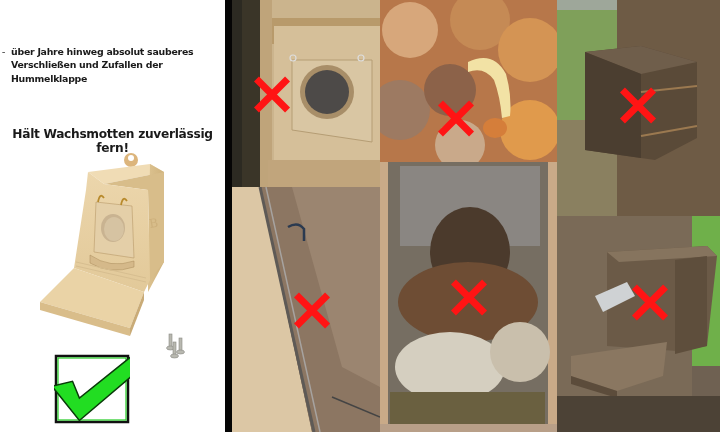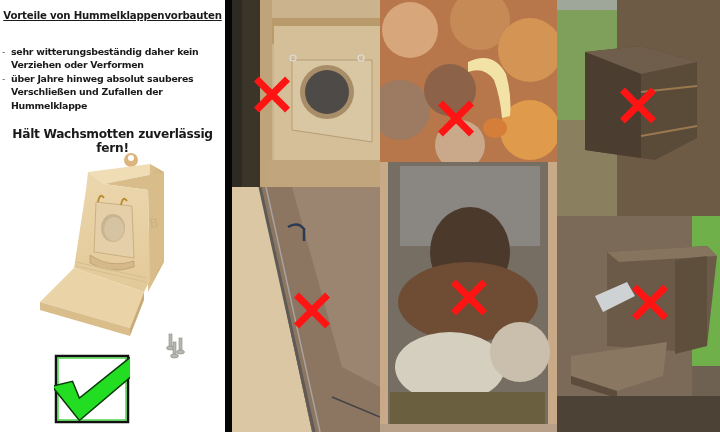--- a/index.html
+++ b/index.html
@@ -28,27 +28,25 @@
   .xmark { position: absolute; width: 38px; height: 38px; }
   .xmark::before, .xmark::after { content: ""; position: absolute; left: -3px; top: 16px; width: 44px; height: 7px; background: #ff1414; }
   .xmark::before { transform: rotate(45deg); }
   .xmark::after { transform: rotate(-45deg); }
 </style>
 </head>
 <body>
 
 <div class="panel">
   <div class="title">
-    <div>Vorteile von Hummelklappenvorbauten</div>
   </div>
 
   <ul class="bullets">
     <li>
       <span class="dash">-</span>
-      <span>sehr witterungsbeständig daher kein Verziehen oder Verformen</span>
     </li>
     <li>
       <span class="dash">-</span>
       <span>über Jahre hinweg absolut sauberes Verschließen und Zufallen der Hummelklappe</span>
     </li>
   </ul>
 
   <div class="slogan">Hält Wachsmotten zuverlässig fern!</div>
 
   <svg class="product" viewBox="0 0 150 190">

